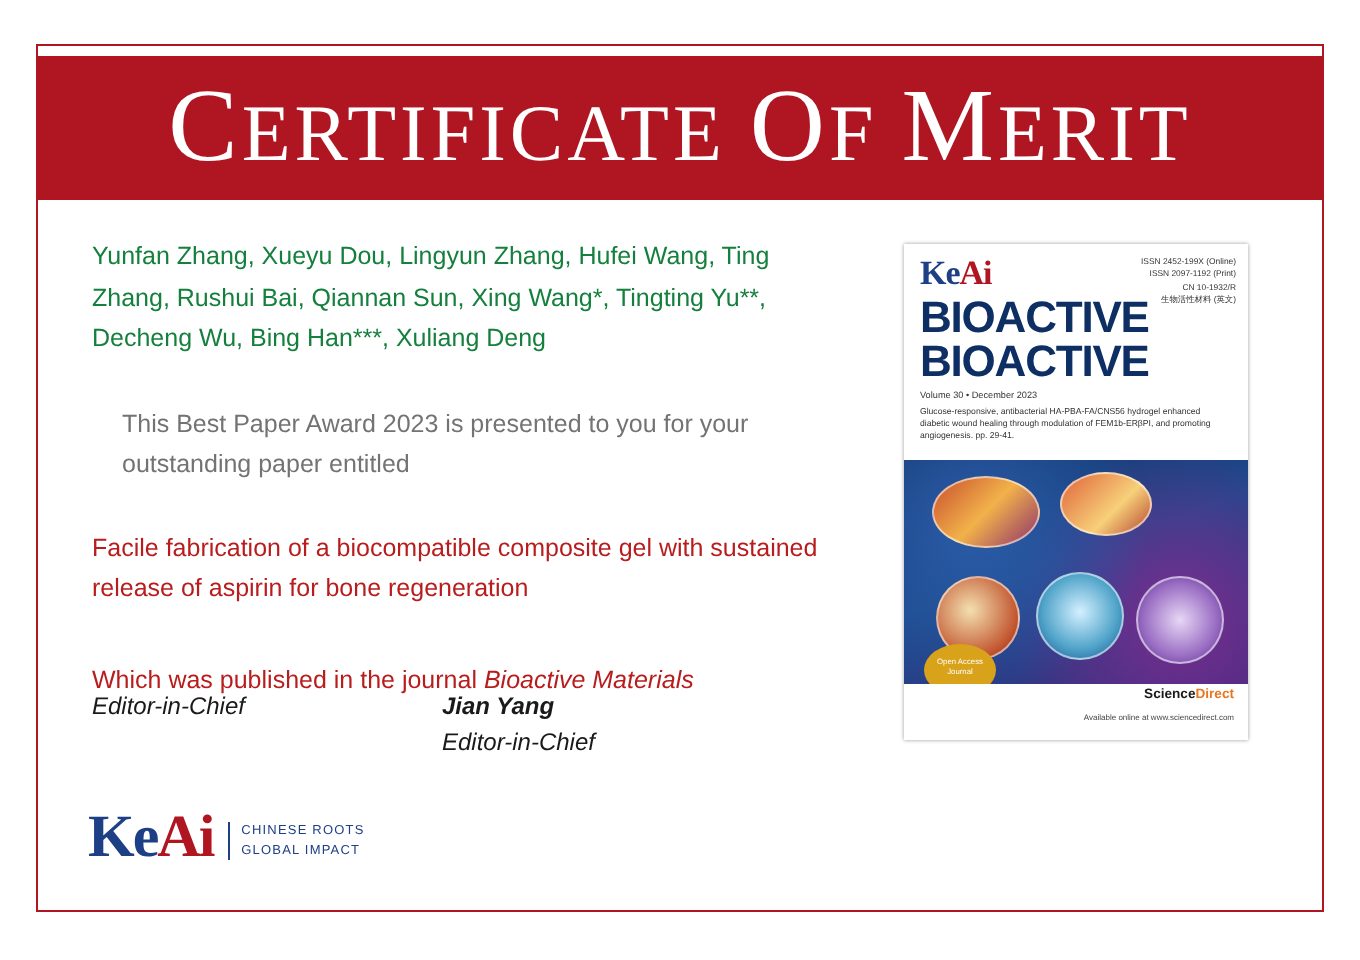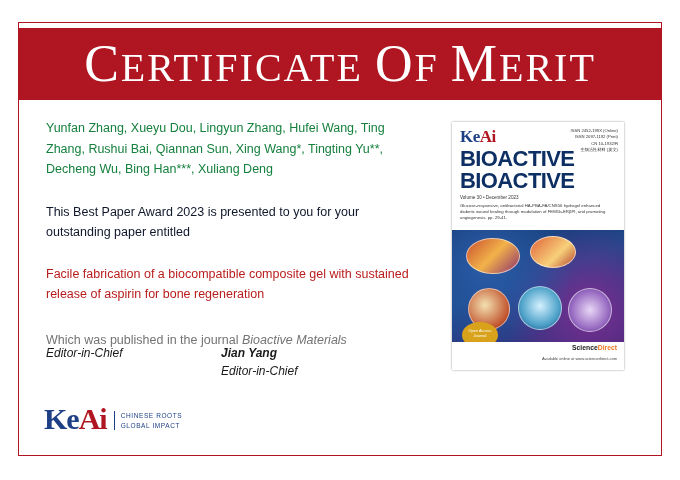--- a/index.html
+++ b/index.html
@@ -63,33 +63,33 @@
     top: 118px;
     width: 370px;
   }
   .authors {
     color: #15803d;
     font-size: 12.5px;
     line-height: 1.65;
     margin: 0 0 22px 0;
   }
   .award-line {
-    color: #0f172a;
+    color: #737373;
     font-size: 12.5px;
     line-height: 1.6;
-    margin: 0 0 22px 0;
+    margin: 0 0 22px 15px;
   }
   .paper-title {
     color: #b91c1c;
     font-size: 12.5px;
     line-height: 1.6;
     margin: 0 0 26px 0;
   }
   .published-line {
-    color: #737373;
+    color: #b91c1c;
     font-size: 12.5px;
     line-height: 1.6;
     margin: 0 0 24px 0;
   }
   .published-line .journal {
     font-style: italic;
   }
   
   .signatures {
     position: absolute;

